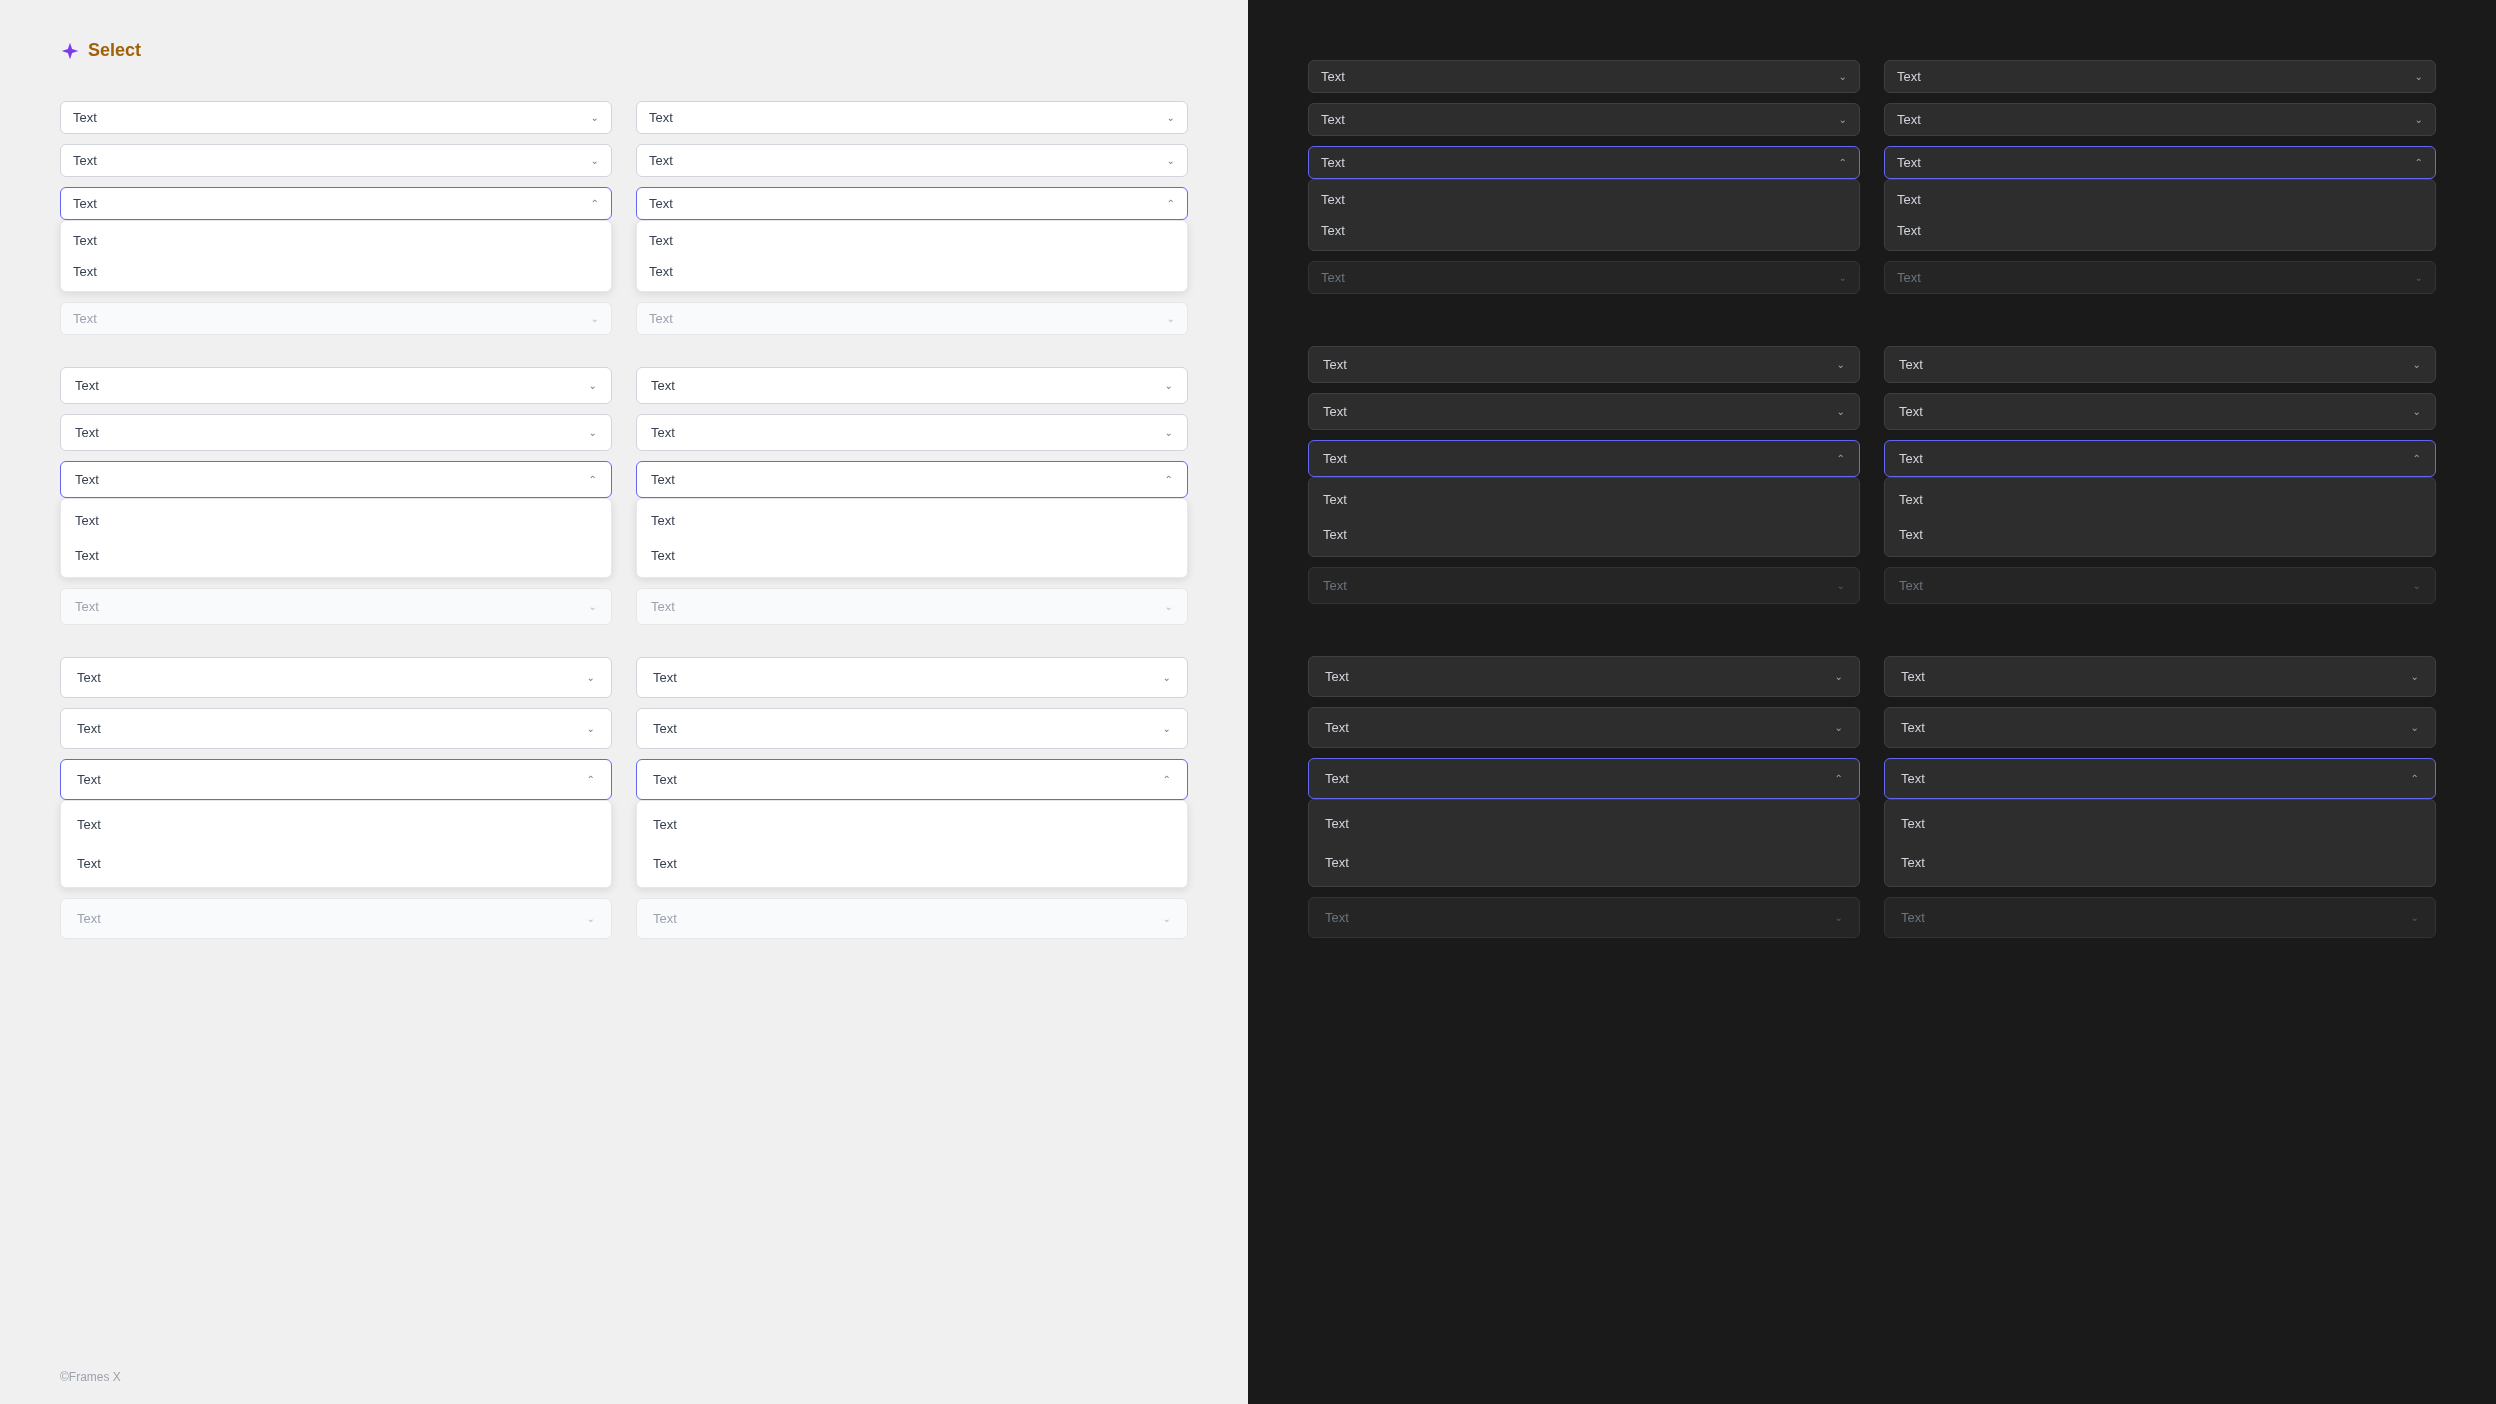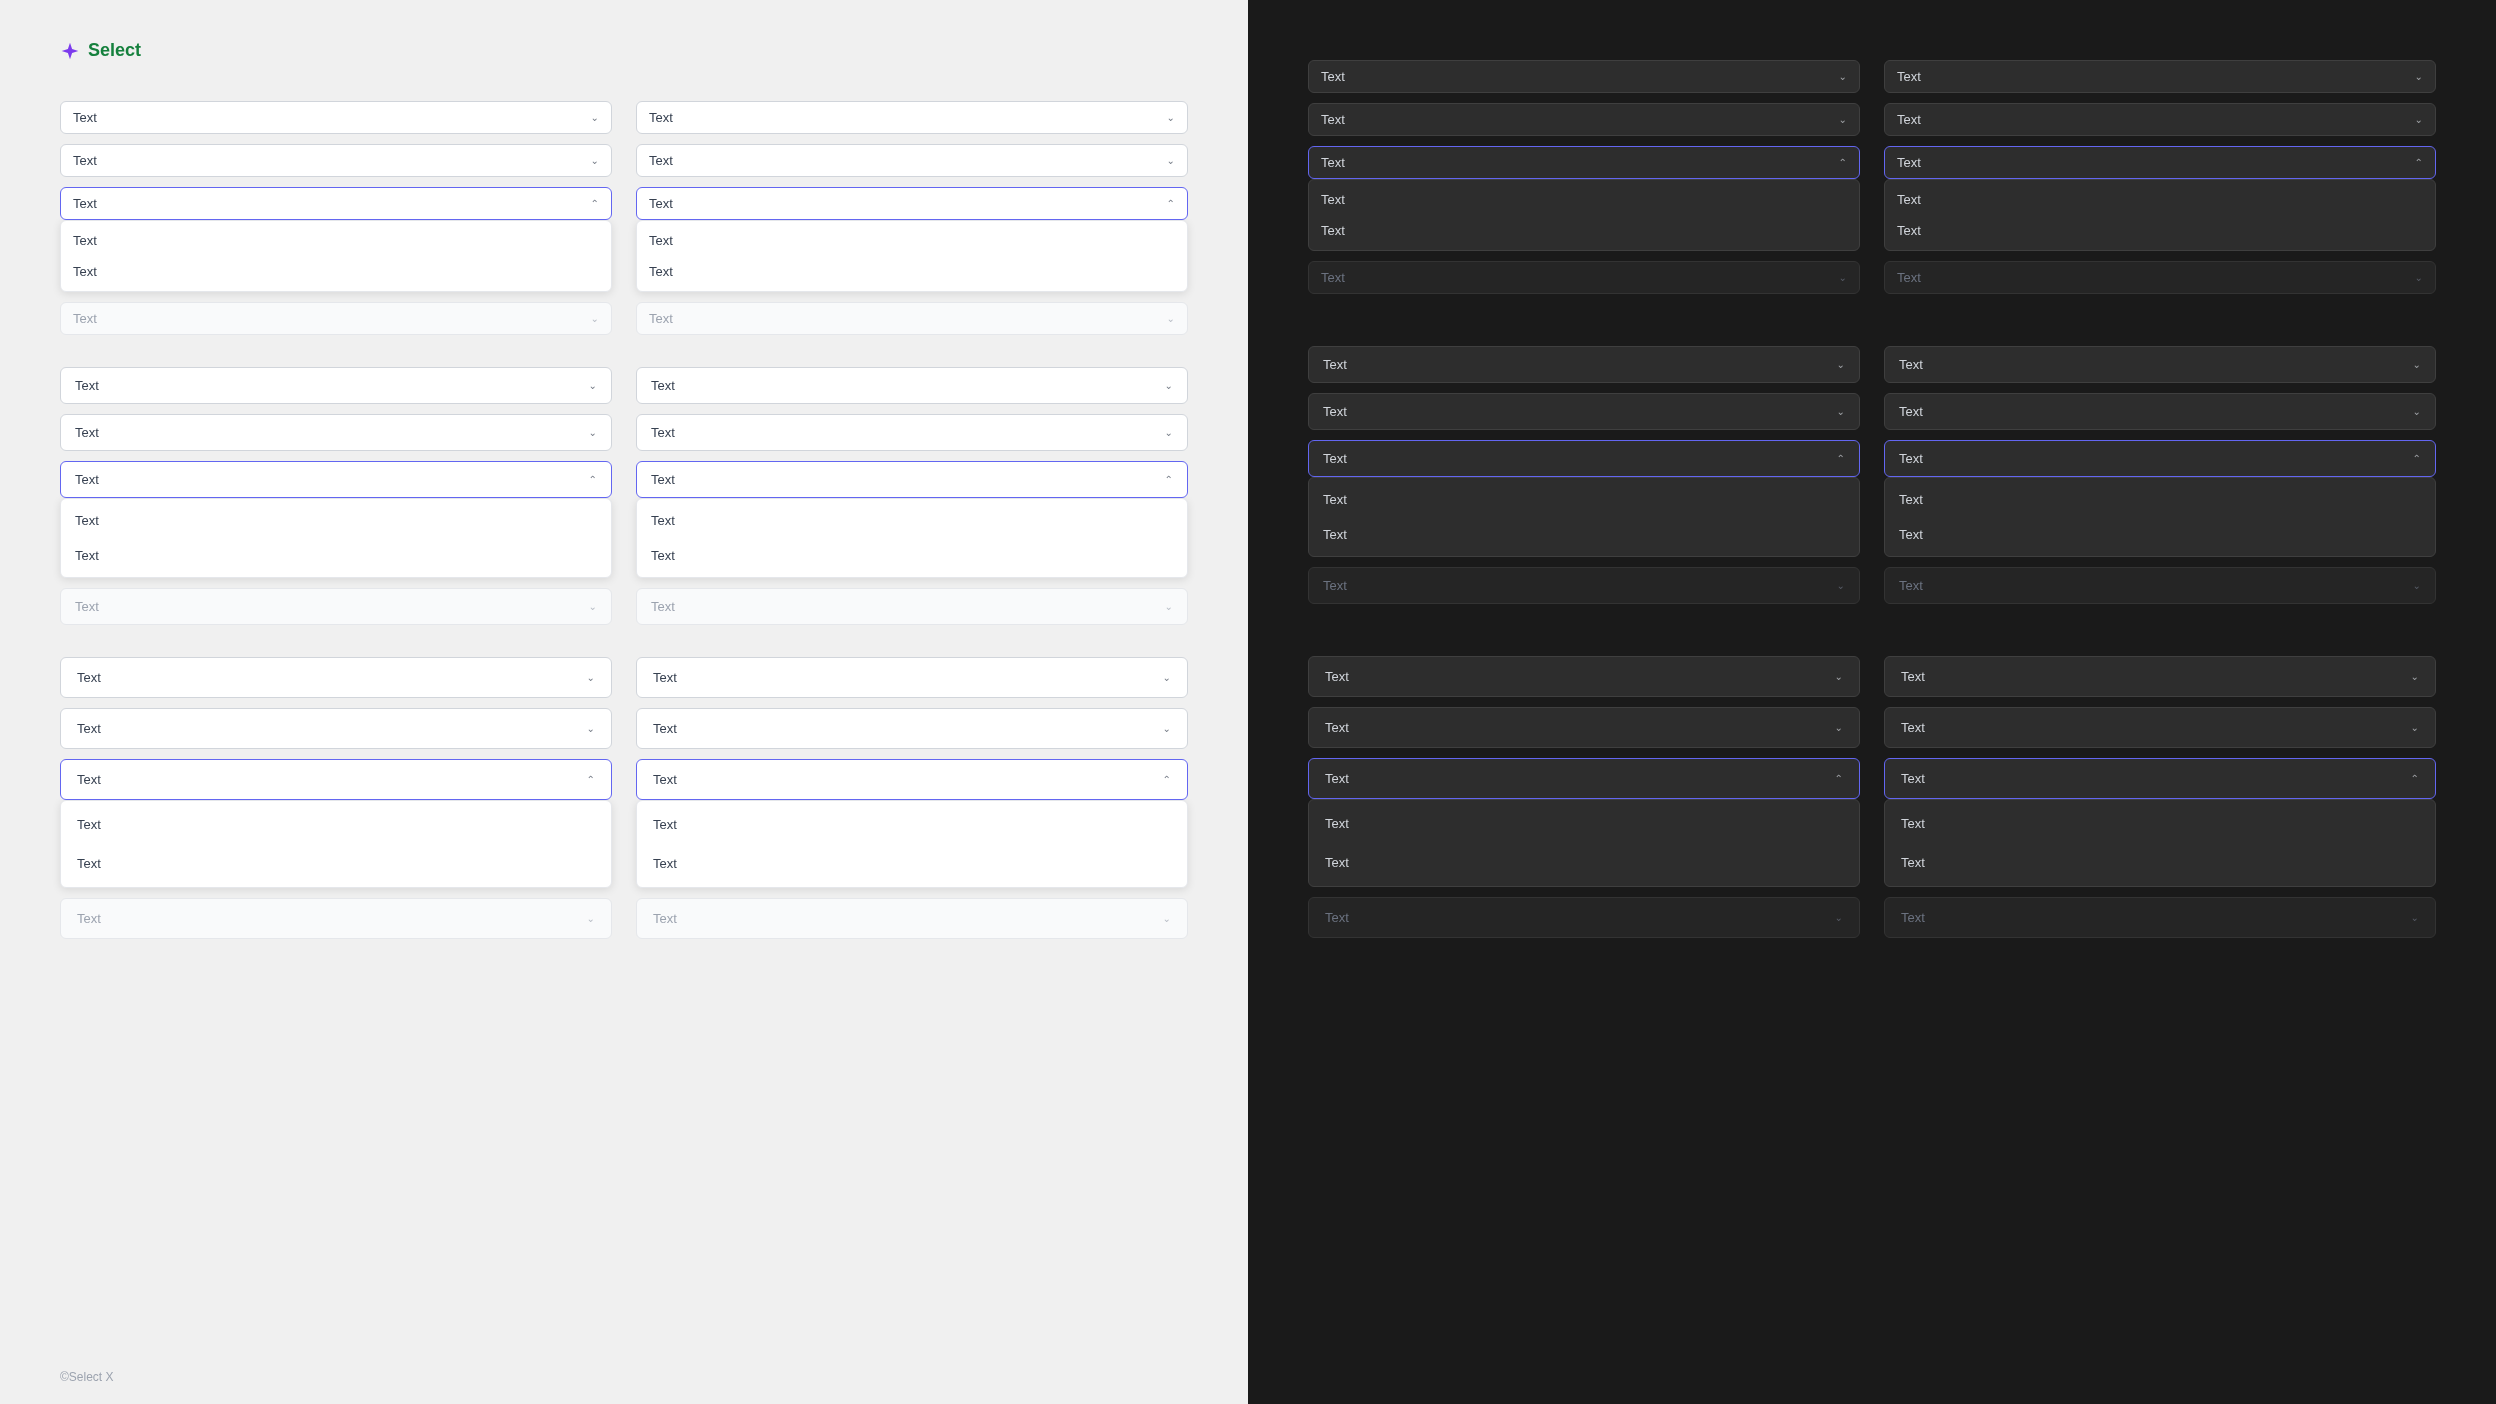--- a/index.html
+++ b/index.html
@@ -17,21 +17,21 @@
       width: 50%;
       padding: 40px 60px;
       overflow-y: auto;
     }
 
     .logo {
       display: flex;
       align-items: center;
       gap: 8px;
       margin-bottom: 40px;
-      color: #15803d;
+      color: #a16207;
       font-weight: 600;
       font-size: 18px;
     }
     .logo-icon {
       width: 20px;
       height: 20px;
       fill: #7c3aed;
     }
 
     
@@ -304,21 +304,21 @@
         <span>Text</span>
         <span class="chevron">⌄</span>
       </div>
       <div class="select-control disabled" style="padding:12px 16px;">
         <span>Text</span>
         <span class="chevron">⌄</span>
       </div>
     </div>
   </div>
 
-  <div class="footer">©Select X</div>
+  <div class="footer">©Frames X</div>
 </div>
 
 <div class="panel-dark dark">
 
   <div class="dark-section">
     <div class="row">
       <div class="select-control">
         <span>Text</span>
         <span class="chevron">⌄</span>
       </div>

